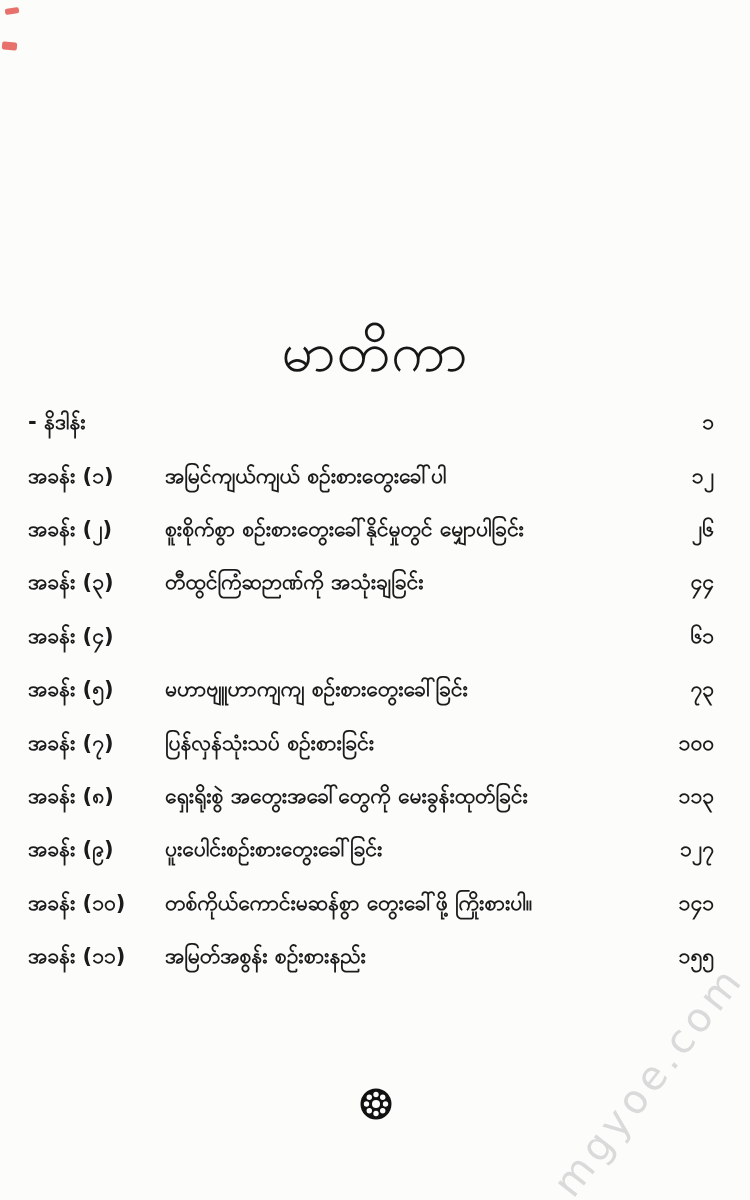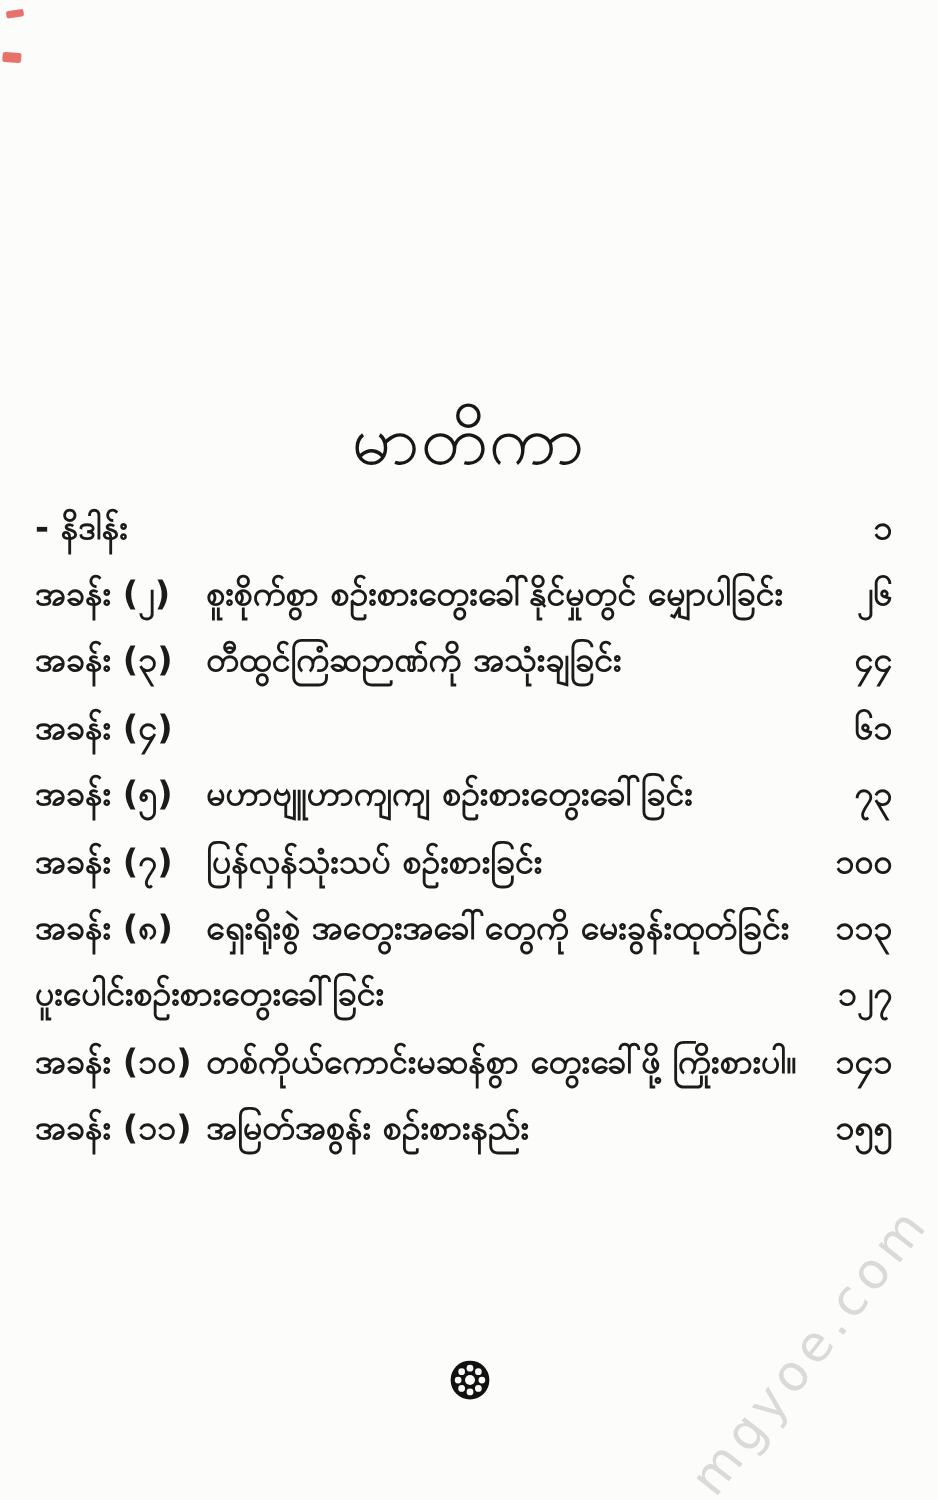--- a/index.html
+++ b/index.html
@@ -16,21 +16,21 @@
     text-align:center;
     font-size:55px; font-weight:400; letter-spacing:1px;
     color:#171717;
   }
   .toc {
     position:absolute; top:397px; left:28px; right:36px;
   }
   .toc-row {
     display:flex; align-items:center;
     height:53.4px;
-    font-size:27px; font-weight:600;
+    font-size:21px; font-weight:600;
     white-space:nowrap;
   }
   .chapter-label { min-width:137px; }
   .intro-row .chapter-label { min-width:0; }
   .page-number { margin-left:auto; font-weight:600; }
   .ornament { position:absolute; left:358px; top:1086px; }
   .watermark {
     position:absolute; left:562px; top:1168px;
     transform-origin:0 50%;
     transform:rotate(-52deg);
@@ -51,20 +51,25 @@
 
 <h1 class="page-title">မာတိကာ</h1>
 
 <div class="toc">
 
   <div class="toc-row intro-row">
     <span class="chapter-label">- နိဒါန်း</span>
     <span class="page-number">၁</span>
   </div>
 
+  <div class="toc-row">
+    <span class="chapter-label">အခန်း (၁)</span>
+    <span class="chapter-title">အမြင်ကျယ်ကျယ် စဉ်းစားတွေးခေါ်ပါ</span>
+    <span class="page-number">၁၂</span>
+  </div>
 
   <div class="toc-row">
     <span class="chapter-label">အခန်း (၂)</span>
     <span class="chapter-title">စူးစိုက်စွာ စဉ်းစားတွေးခေါ်နိုင်မှုတွင် မျှောပါခြင်း</span>
     <span class="page-number">၂၆</span>
   </div>
 
   <div class="toc-row">
     <span class="chapter-label">အခန်း (၃)</span>
     <span class="chapter-title">တီထွင်ကြံဆဉာဏ်ကို အသုံးချခြင်း</span>
@@ -89,20 +94,21 @@
     <span class="page-number">၁၀၀</span>
   </div>
 
   <div class="toc-row">
     <span class="chapter-label">အခန်း (၈)</span>
     <span class="chapter-title">ရှေးရိုးစွဲ အတွေးအခေါ်တွေကို မေးခွန်းထုတ်ခြင်း</span>
     <span class="page-number">၁၁၃</span>
   </div>
 
   <div class="toc-row">
+    <span class="chapter-label">အခန်း (၉)</span>
     <span class="chapter-title">ပူးပေါင်းစဉ်းစားတွေးခေါ်ခြင်း</span>
     <span class="page-number">၁၂၇</span>
   </div>
 
   <div class="toc-row">
     <span class="chapter-label">အခန်း (၁၀)</span>
     <span class="chapter-title">တစ်ကိုယ်ကောင်းမဆန်စွာ တွေးခေါ်ဖို့ ကြိုးစားပါ။</span>
     <span class="page-number">၁၄၁</span>
   </div>
 

